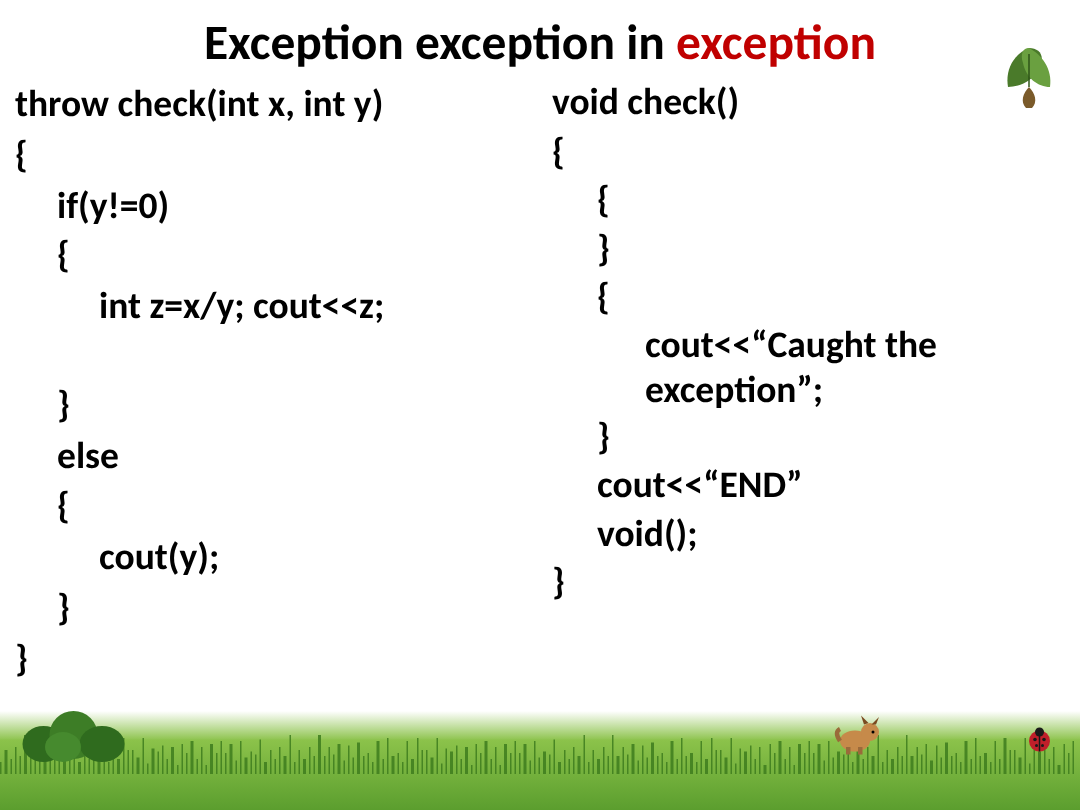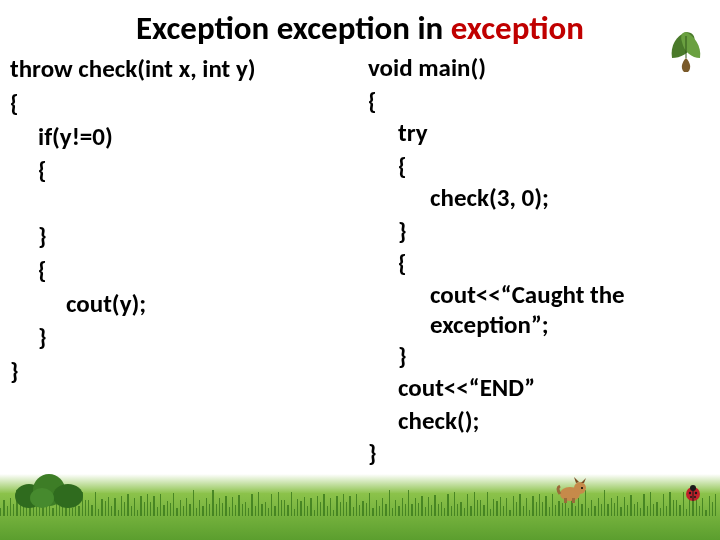--- a/index.html
+++ b/index.html
@@ -132,40 +132,40 @@
     <span>Exception exception in </span><span class="accent">exception</span>
   </div>
 
   <div class="cols">
 
     <div class="col-left">
       <div>throw check(int x, int y)</div>
       <div>{</div>
       <div class="ind1">if(y!=0)</div>
       <div class="ind1">{</div>
+      <div class="ind2">int z=x/y; cout&lt;&lt;z;</div>
       <div class="spacer"></div>
       <div class="ind1">}</div>
+      <div class="ind1">else</div>
       <div class="ind1">{</div>
       <div class="ind2">cout(y);</div>
       <div class="ind1">}</div>
       <div>}</div>
     </div>
 
     <div class="col-right">
-      <div>void main()</div>
+      <div>void check()</div>
       <div>{</div>
-      <div class="r-ind1">try</div>
       <div class="r-ind1">{</div>
-      <div class="r-ind2">check(3, 0);</div>
       <div class="r-ind1">}</div>
       <div class="r-ind1">{</div>
       <div class="r-ind2" style="line-height:1.2;">cout&lt;&lt;“Caught the exception”;</div>
       <div class="r-ind1">}</div>
       <div class="r-ind1">cout&lt;&lt;“END”</div>
-      <div class="r-ind1">check();</div>
+      <div class="r-ind1">void();</div>
       <div>}</div>
     </div>
 
   </div>
 
   <div class="leaf">
     <svg viewBox="0 0 48 48">
       <path d="M24 4 C14 8 8 18 10 30 C18 30 28 26 32 14 C34 8 30 4 24 4 Z" fill="#4a7a2a"></path>
       <path d="M24 4 C32 8 40 18 38 30 C30 30 22 24 20 14 C18 8 20 4 24 4 Z" fill="#6aa040"></path>
       <path d="M24 8 L24 30" stroke="#2f5518" stroke-width="1" fill="none"></path>

